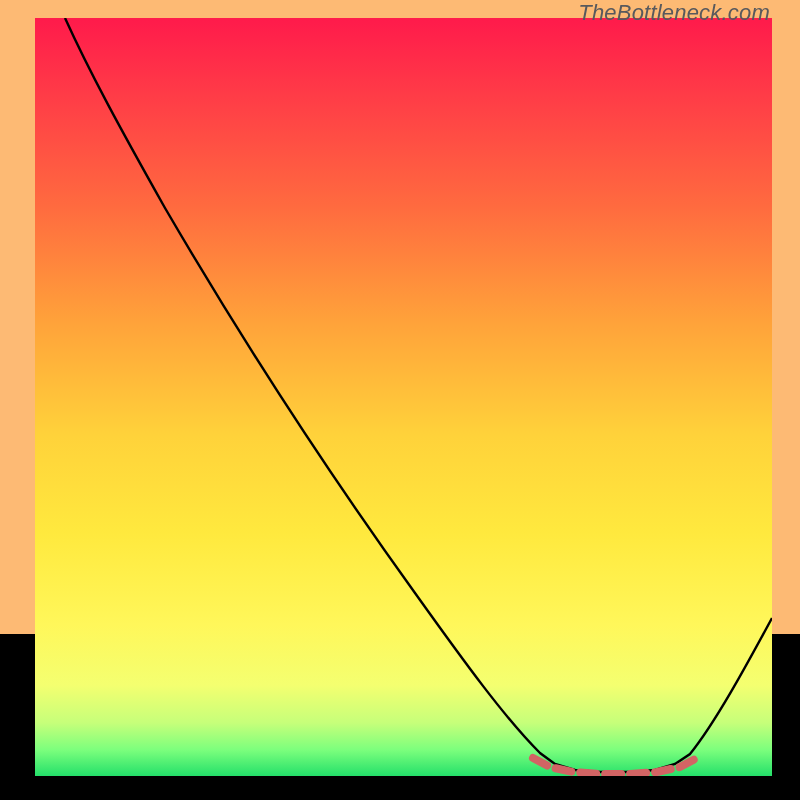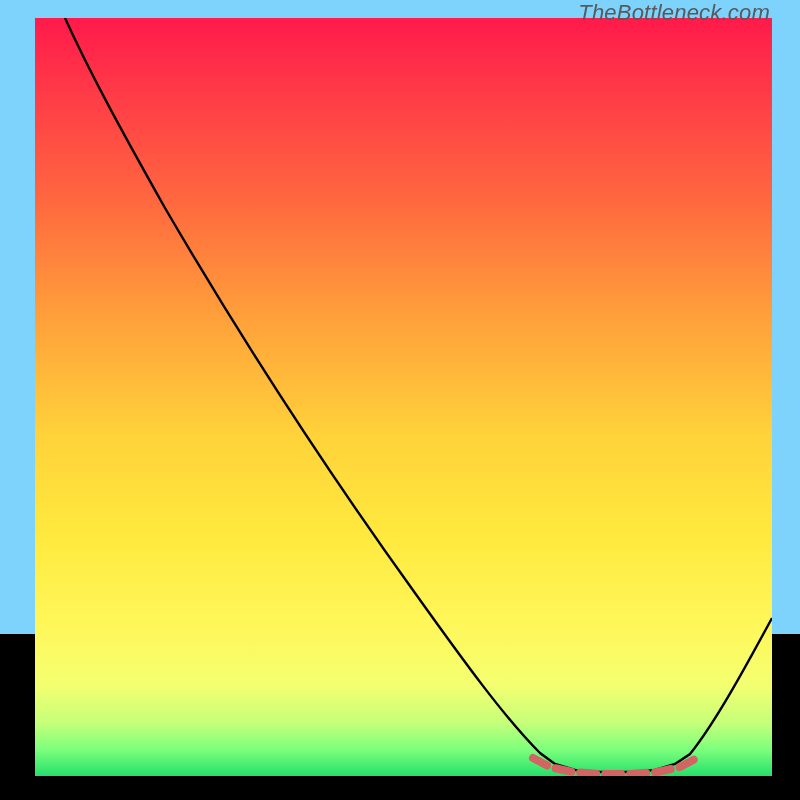--- a/index.html
+++ b/index.html
@@ -1,16 +1,16 @@
 <!DOCTYPE html>
 <html><head>
 <meta charset="utf-8">
 <style>
   html,body{margin:0;padding:0;width:800px;height:800px;background:#000;overflow:hidden}
-  .frame{position:absolute;left:0;top:0;width:800px;height:634px;background:#7dd3fc}
+  .frame{position:absolute;left:0;top:0;width:800px;height:634px;background:#fdba74}
   .plot{position:absolute;left:35px;top:18px;width:737px;height:758px;
         background:linear-gradient(to bottom,
           #ff1a4b 0%,
           #ff3b47 10%,
           #ff6b3f 25%,
           #ffa23a 40%,
           #ffd23a 55%,
           #ffe93e 68%,
           #fff75a 80%,
           #f4ff70 88%,

